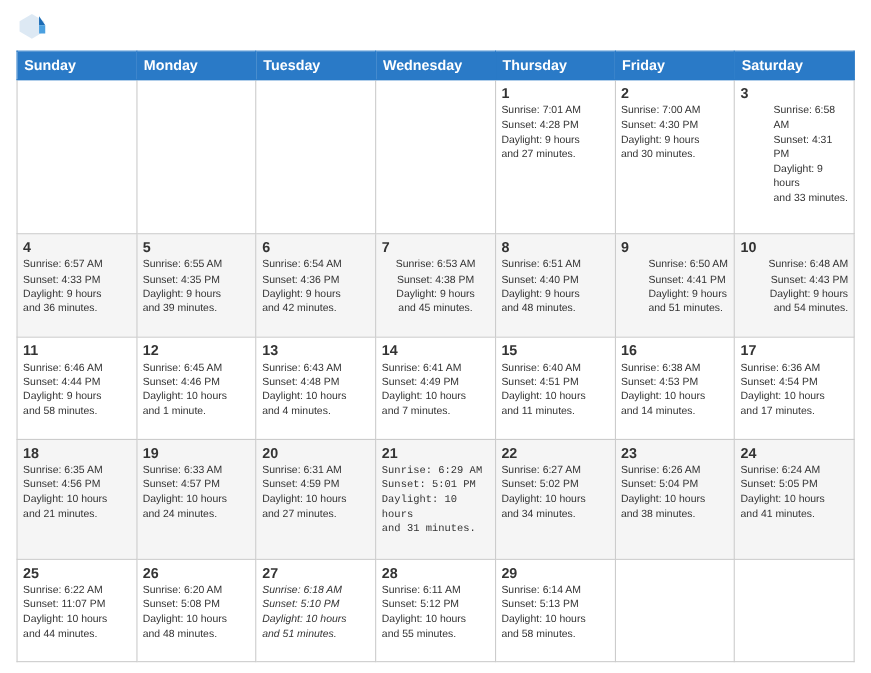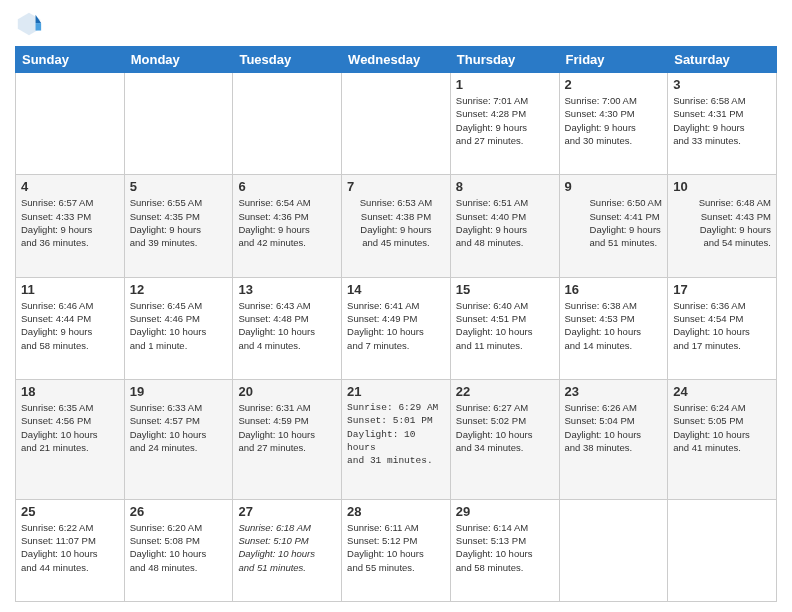--- a/index.html
+++ b/index.html
@@ -142,21 +142,21 @@
           </td>
           <td>
             <span class="day-number">2</span>
             <div class="day-info" style="white-space: pre-line;">Sunrise: 7:00 AM
 Sunset: 4:30 PM
 Daylight: 9 hours
 and 30 minutes.</div>
           </td>
           <td>
             <span class="day-number">3</span>
-            <div class="day-info" style="white-space: pre-line;">Sunrise: 6:58 AM
+            <div class="day-info" style="white-space: pre-line; margin-left: 30px;">Sunrise: 6:58 AM
 Sunset: 4:31 PM
 Daylight: 9 hours
 and 33 minutes.</div>
           </td>
         </tr>
         <tr>
           <td>
             <span class="day-number">4</span>
             <div class="day-info" style="white-space: pre-line;">Sunrise: 6:57 AM
 Sunset: 4:33 PM

